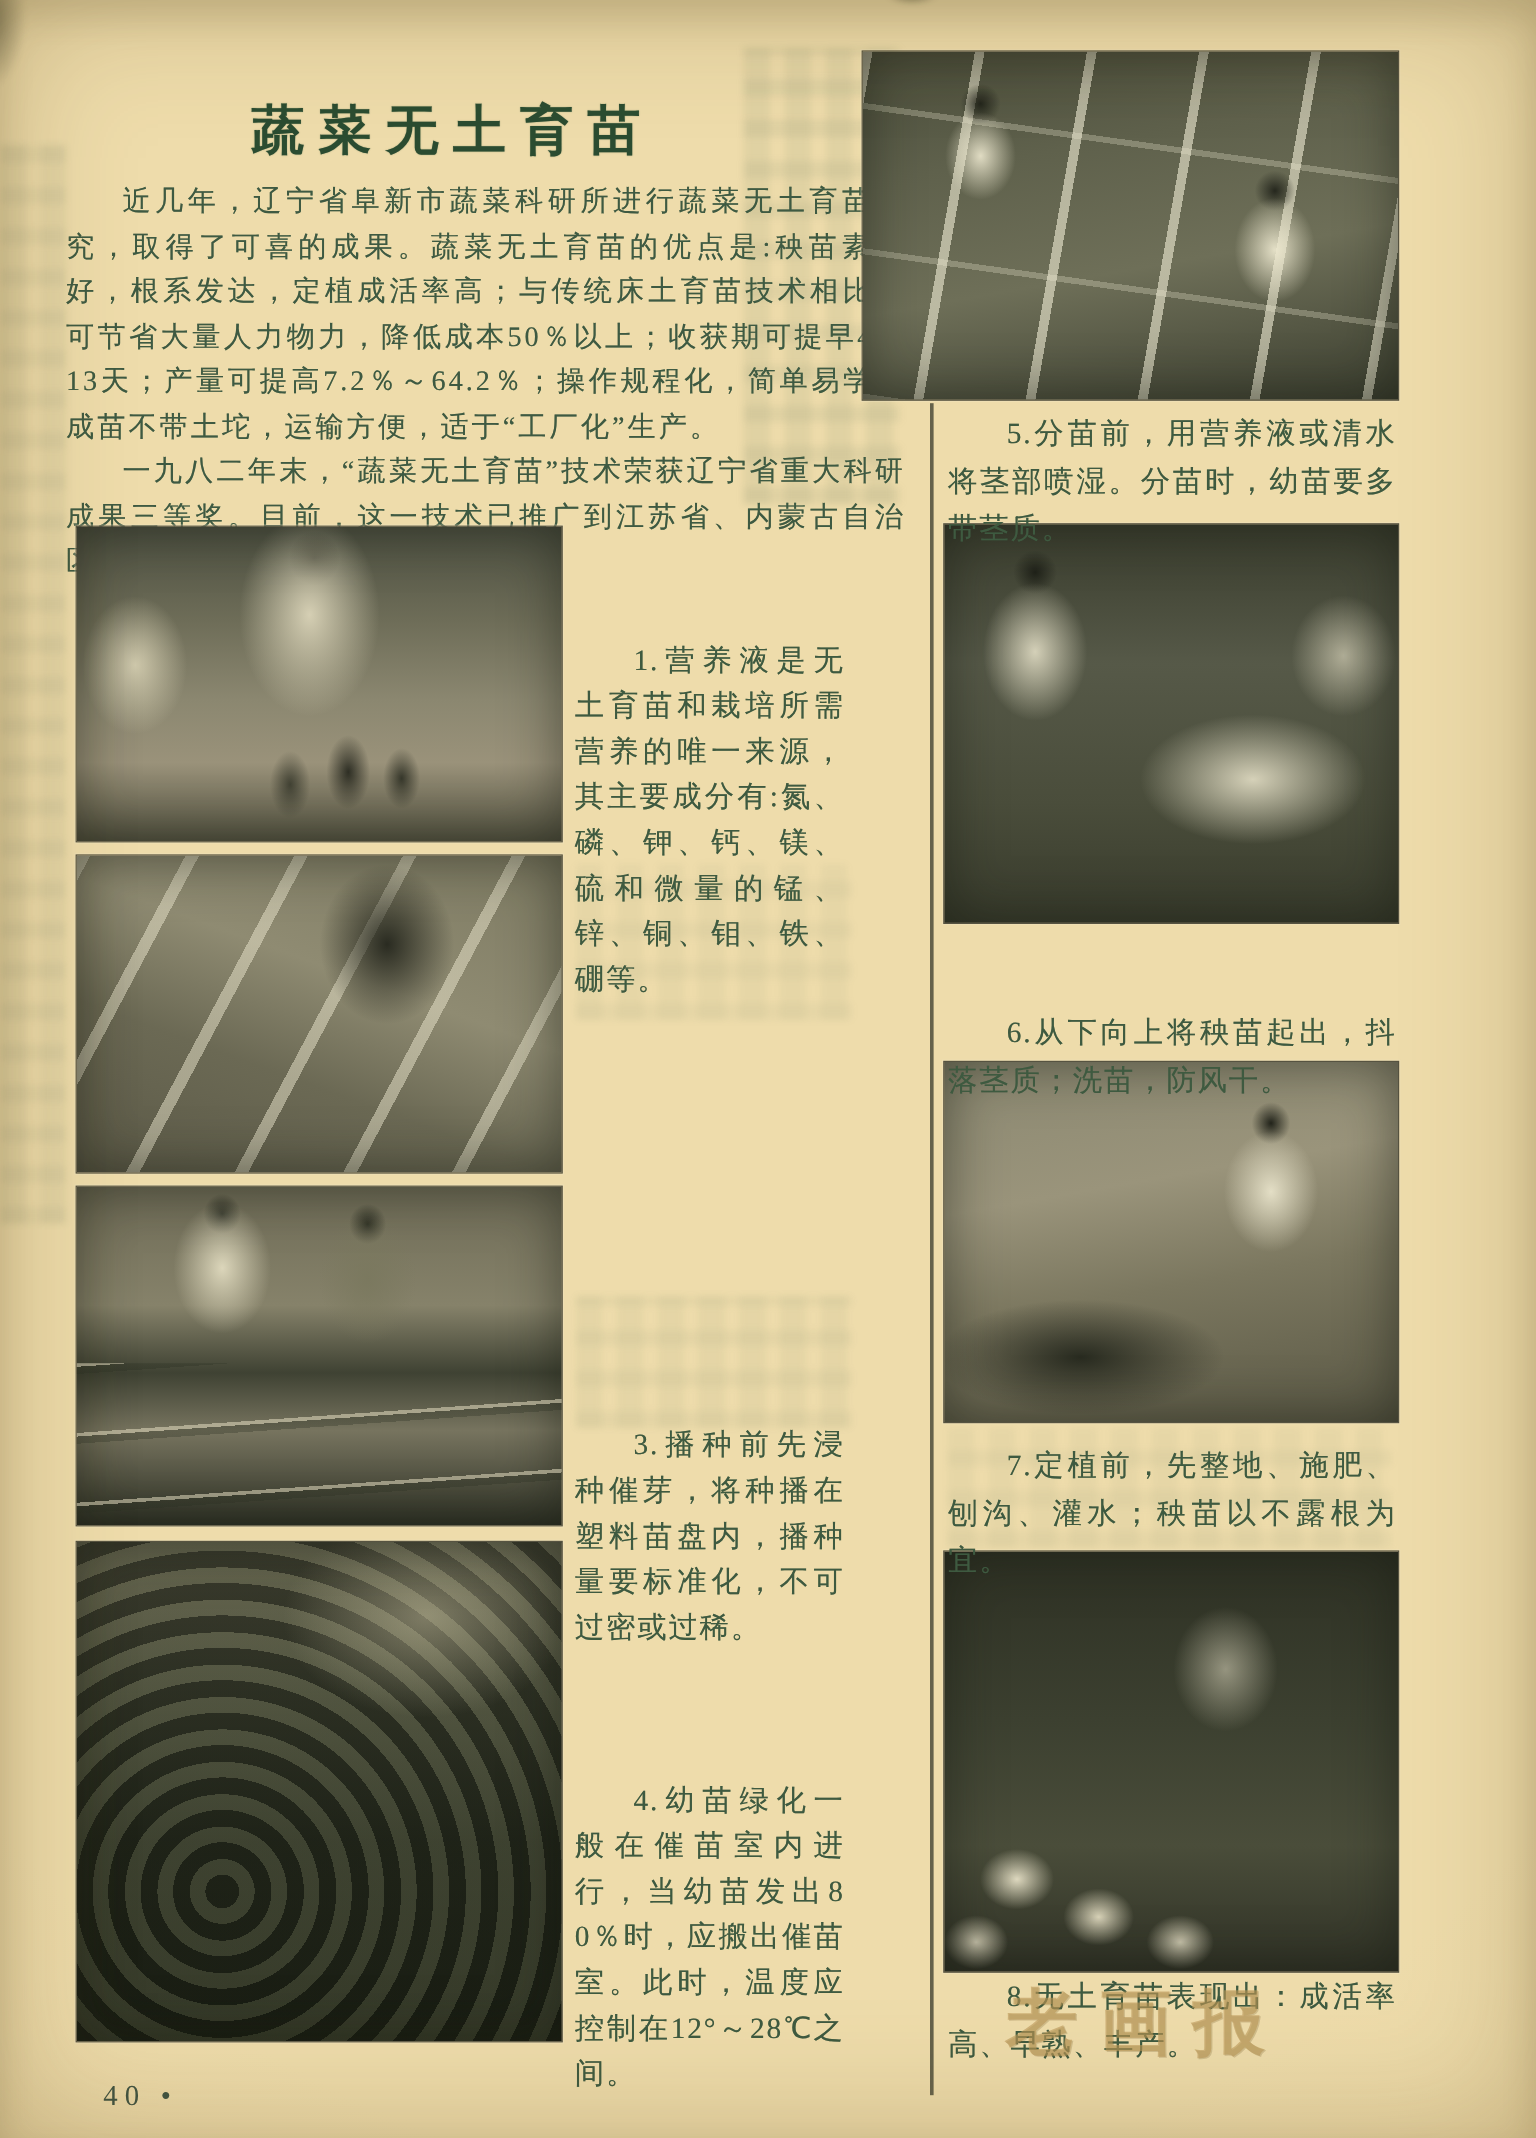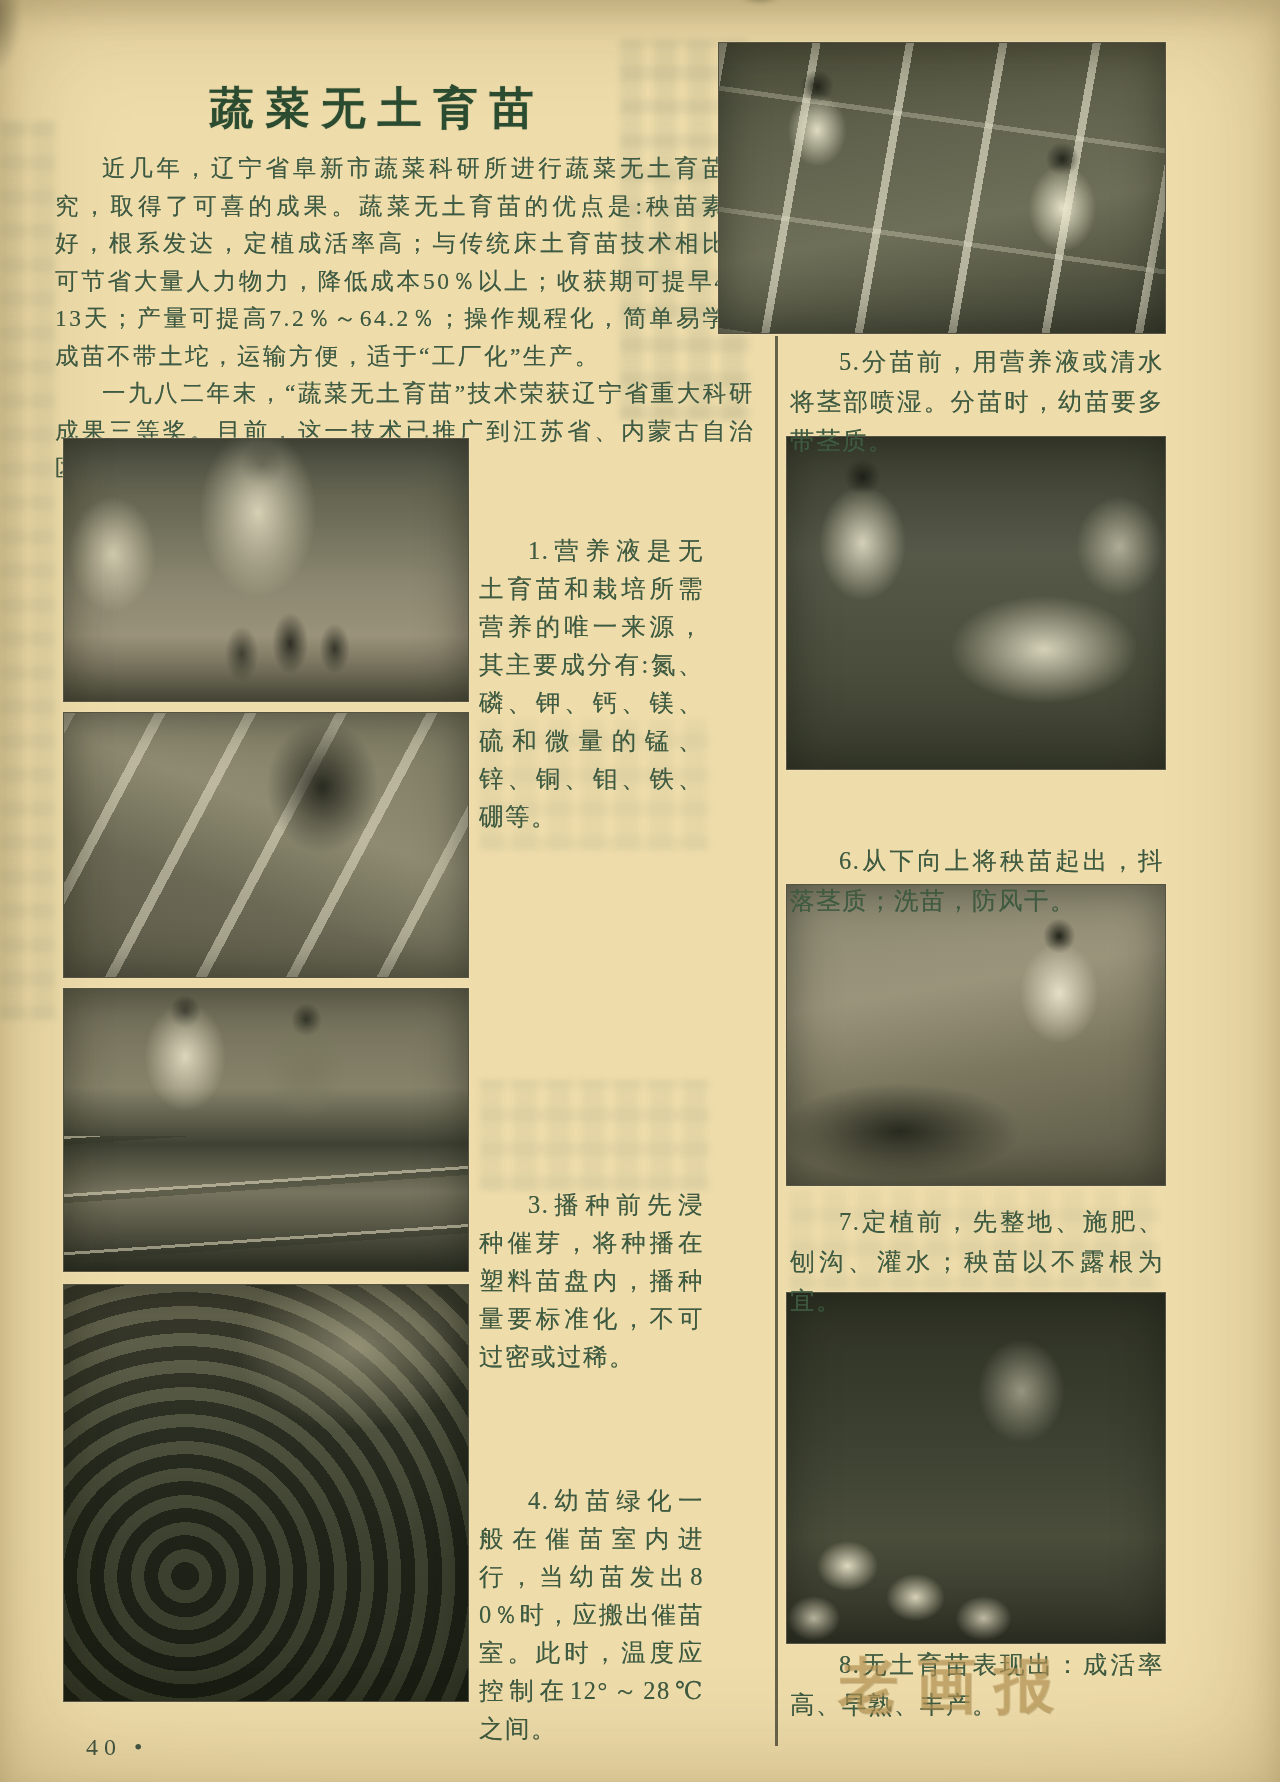--- a/index.html
+++ b/index.html
@@ -34,21 +34,21 @@
   }
   .cap{
     position:absolute;word-break:break-all;text-align:justify;
     text-indent:2em;color:#3e5a40;text-shadow:0 0 .5px rgba(62,90,64,.55);
   }
   .capL{left:479px;width:225px;font-size:24.5px;line-height:38px;letter-spacing:1.5px;}
   .capR{left:790px;width:374px;font-size:24.5px;line-height:39.5px;letter-spacing:1.5px;}
   #cap1{top:532px;}
   #cap2{top:846px;}
   #cap3{top:1186px;}
-  #cap4{top:1482px;}
+  #cap4{top:1482px;font-family:Liberation Serif, serif;}
   #cap5{top:342px;}
   #cap6{top:802px;margin-top:39px;}
   #cap7{top:1202px;}
   #cap8{top:1645px;}
   
   .photo{
     position:absolute;border:1px solid #565341;
     box-shadow:inset 0 0 46px rgba(22,26,16,.55), 0 0 0 1px rgba(240,230,195,.35);
   }
   .photo .overlay{position:absolute;inset:0;}

